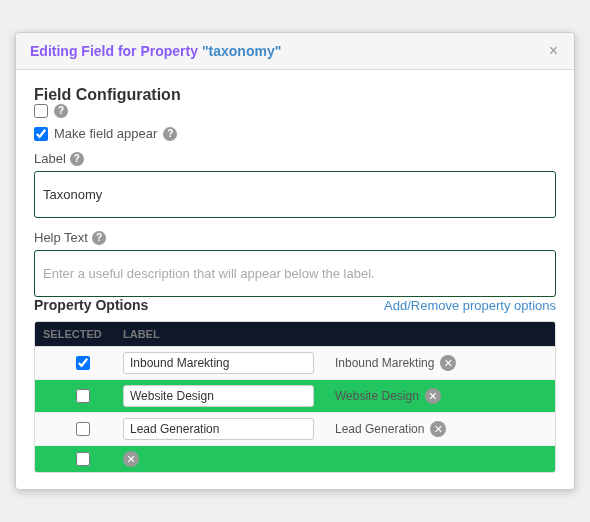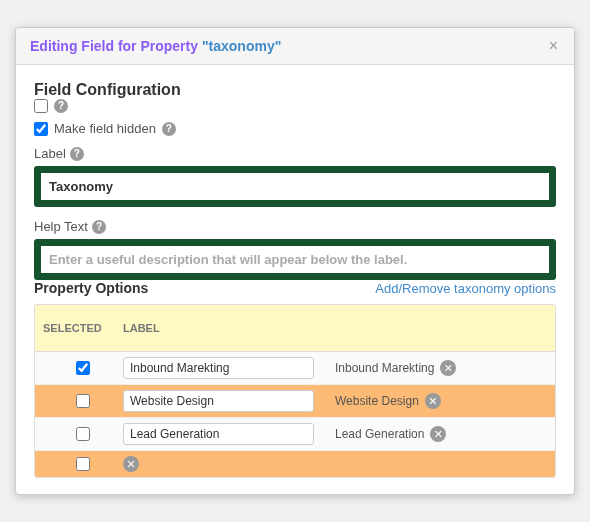--- a/index.html
+++ b/index.html
@@ -88,27 +88,26 @@
       font-size: 13px;
       color: #555;
       margin-bottom: 5px;
       display: flex;
       align-items: center;
       gap: 4px;
       margin-top: 10px;
     }
     .form-input {
       width: 100%;
-      padding: 6px 8px;
-      border: 7px solid #14532d;
+      padding: 15px 8px;
+      border: 1px solid #14532d;
       border-radius: 3px;
       font-size: 13px;
       color: #333;
       background: #fff;
-      font-weight: bold;
     }
     .form-input::placeholder { color: #aaa; }
     .prop-options-header {
       display: flex;
       justify-content: space-between;
       align-items: center;
       margin-bottom: 8px;
     }
     .prop-options-title {
       font-size: 14px;
@@ -122,37 +121,37 @@
       text-decoration: none;
     }
     .options-table {
       border: 1px solid #ddd;
       border-radius: 3px;
       overflow: hidden;
     }
     .options-table-header {
       display: grid;
       grid-template-columns: 80px 1fr 1fr;
-      background: #fef9c3;
+      background: #0f172a;
       border-bottom: 1px solid #ddd;
-      padding: 17px 8px;
+      padding: 6px 8px;
     }
     .options-table-header span {
       font-size: 11px;
       font-weight: bold;
       color: #777;
       text-transform: uppercase;
     }
     .options-table-row {
       display: grid;
       grid-template-columns: 80px 1fr 1fr;
       border-bottom: 1px solid #eee;
       padding: 5px 8px;
       align-items: center;
-      background: #fdba74;
+      background: #22c55e;
     }
     .options-table-row:last-child { border-bottom: none; }
     .options-table-row:nth-child(even) { background: #fafafa; }
     .row-checkbox-cell {
       display: flex;
       justify-content: center;
       align-items: center;
     }
     .row-checkbox-cell input[type="checkbox"] {
       width: 14px;
@@ -201,39 +200,39 @@
   <div class="modal-body">
     <div class="section-title">Field Configuration</div>
 
     <div class="field-row">
       <input type="checkbox" id="req-check" style="">
       <span class="help-icon">?</span>
     </div>
 
     <div class="field-row">
       <input type="checkbox" id="hid-check" checked="" style="">
-      <label for="hid-check">Make field hidden</label>
+      <label for="hid-check">Make field appear</label>
       <span class="help-icon">?</span>
     </div>
 
     <div class="form-label">
       <span>Label</span>
       <span class="help-icon">?</span>
     </div>
     <input type="text" class="form-input" value="Taxonomy" style="">
 
     <div class="form-label" style="margin-top:12px;">
       <span>Help Text</span>
       <span class="help-icon">?</span>
     </div>
     <input type="text" class="form-input" placeholder="Enter a useful description that will appear below the label." style="">
 
     <div class="prop-options-header">
       <span class="prop-options-title">Property Options</span>
-      <a class="add-remove-link">Add/Remove taxonomy options</a>
+      <a class="add-remove-link">Add/Remove property options</a>
     </div>
 
     <div class="options-table">
       <div class="options-table-header">
         <span>SELECTED</span>
         <span>LABEL</span>
       </div>
 
     <div class="options-table-row">
           <div class="row-checkbox-cell">

